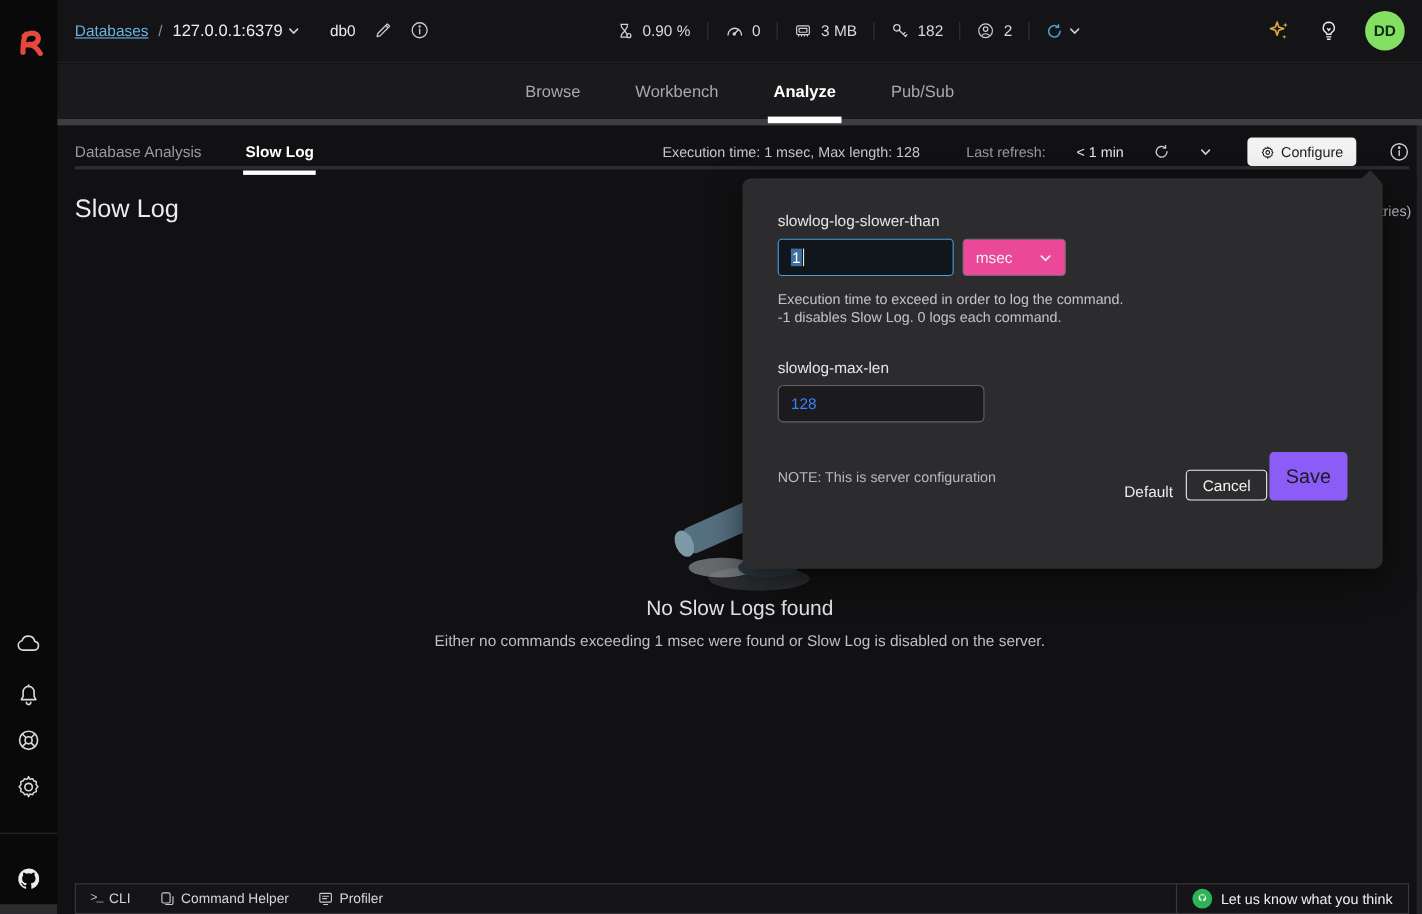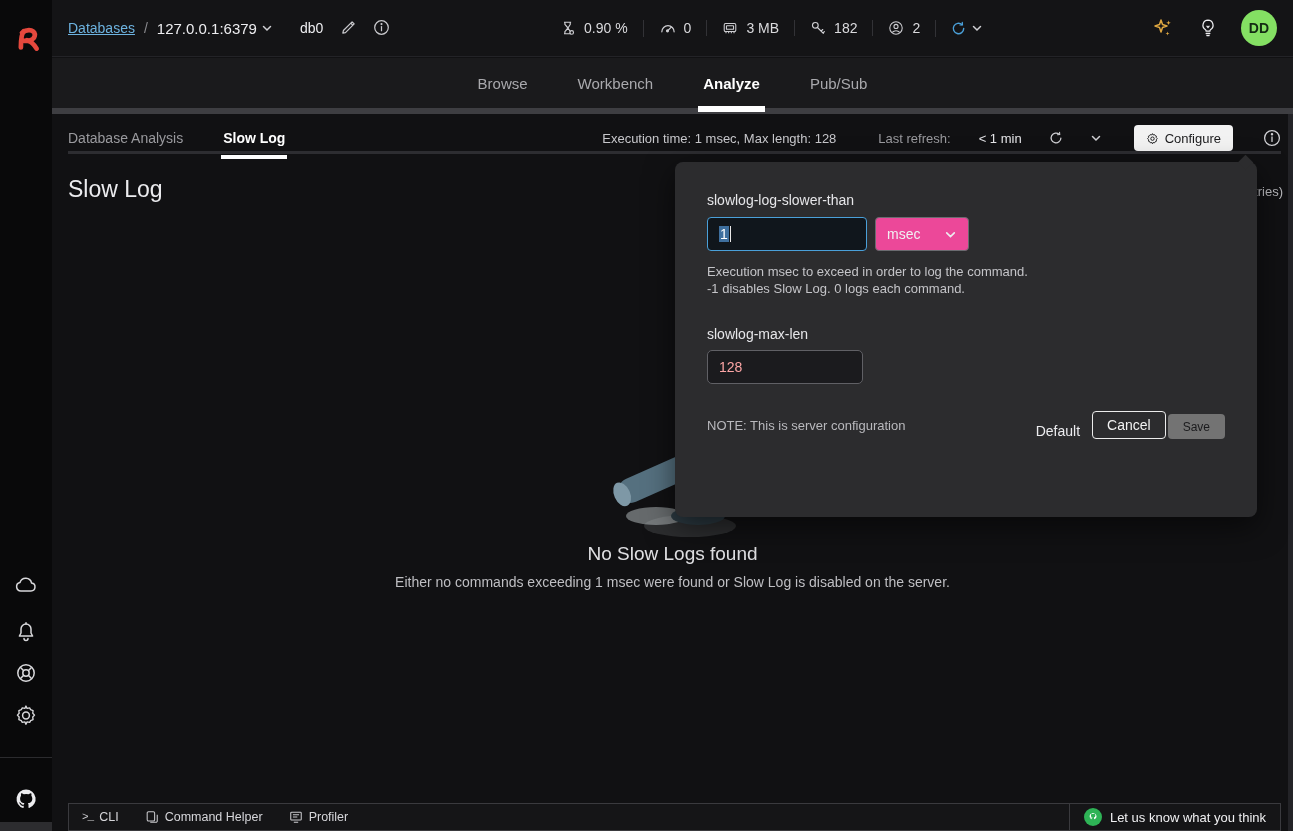--- a/index.html
+++ b/index.html
@@ -100,34 +100,34 @@
   .fake-input .caret { display:inline-block; width:1px; height:16px; background:#e8e8e8; margin-left:1px; }
   .unit-select {
     width:94px; height:34px; background:#ec4899; border:1px solid #6b6b70; border-radius:4px;
     display:flex; align-items:center; justify-content:space-between; padding:0 11px;
     font-size:14px; color:#f0f0f2; cursor:pointer;
   }
   .converted { margin-top:8px; font-size:13px; color:#c9c9cd; }
   .pop-help { margin-top:12px; font-size:13px; color:#c4c4c8; line-height:17px; }
   .pop-label2 { margin-top:29px; }
   .maxlen-input {
-    margin-top:8px; width:156px; height:34px; background:#1b1b1e; border:1px solid #606065; border-radius:5px;
-    padding:0 11px; font-size:14px; color:#fca5a5; font-family:"Liberation Sans", sans-serif; display:block;
+    margin-top:8px; width:188px; height:34px; background:#1b1b1e; border:1px solid #606065; border-radius:5px;
+    padding:0 11px; font-size:14px; color:#3b82f6; font-family:"Liberation Sans", sans-serif; display:block;
   }
   .pop-footer { margin-top:27px; display:flex; align-items:center; }
   .pop-note { font-size:13px; color:#b9b9bd; }
   .btn-group { margin-left:auto; display:flex; align-items:flex-end; gap:2px; }
   .btn-default { background:none; border:none; color:#ececef; font-size:14px; cursor:pointer; margin-right:10px; font-family:"Liberation Sans", sans-serif; }
   .btn-cancel {
     background:transparent; border:1px solid #ececec; border-radius:4px; color:#f2f2f2;
     height:28px; padding:0 14px; font-size:14px; cursor:pointer; font-family:"Liberation Sans", sans-serif;
   }
   .btn-save {
-    background:#737373; border:none; border-radius:4px; color:#1b1b1d;
-    height:25px; padding:0 15px; font-size:12px; cursor:pointer; font-family:"Liberation Sans", sans-serif;
+    background:#8b5cf6; border:none; border-radius:4px; color:#1b1b1d;
+    height:44px; padding:0 15px; font-size:18px; cursor:pointer; font-family:"Liberation Sans", sans-serif;
   }
 
   
   .bottombar {
     position:absolute; left:68px; top:803px; width:1213px; height:28px;
     background:#151517; border:1px solid #3a3a3e; display:flex; align-items:center; z-index:8;
   }
   .bb-left { display:flex; align-items:center; gap:26px; padding-left:13px; }
   .bb-item { display:flex; align-items:center; gap:6px; font-size:12.5px; color:#d6d6da; cursor:pointer; }
   .bb-item .ic { color:#c9c9cd; }
@@ -367,21 +367,21 @@
       <span class="caret"></span>
     </div>
     <div class="unit-select">
       <span>msec</span>
       <svg viewBox="0 0 12 12" width="13" height="13" fill="none" stroke="#ececef" stroke-width="1.5" stroke-linecap="round">
           <path d="M2.5 4.5l3.5 3.5 3.5-3.5"></path>
         </svg>
     </div>
   </div>
   <div class="pop-help">
-    <div>Execution msec to exceed in order to log the command.</div>
+    <div>Execution time to exceed in order to log the command.</div>
     <div>-1 disables Slow Log. 0 logs each command.</div>
   </div>
 
   <div class="pop-label pop-label2">slowlog-max-len</div>
   <input class="maxlen-input" type="text" value="128" style="">
 
   <div class="pop-footer">
     <span class="pop-note">NOTE: This is server configuration</span>
     <div class="btn-group">
       <button class="btn-default">Default</button>

